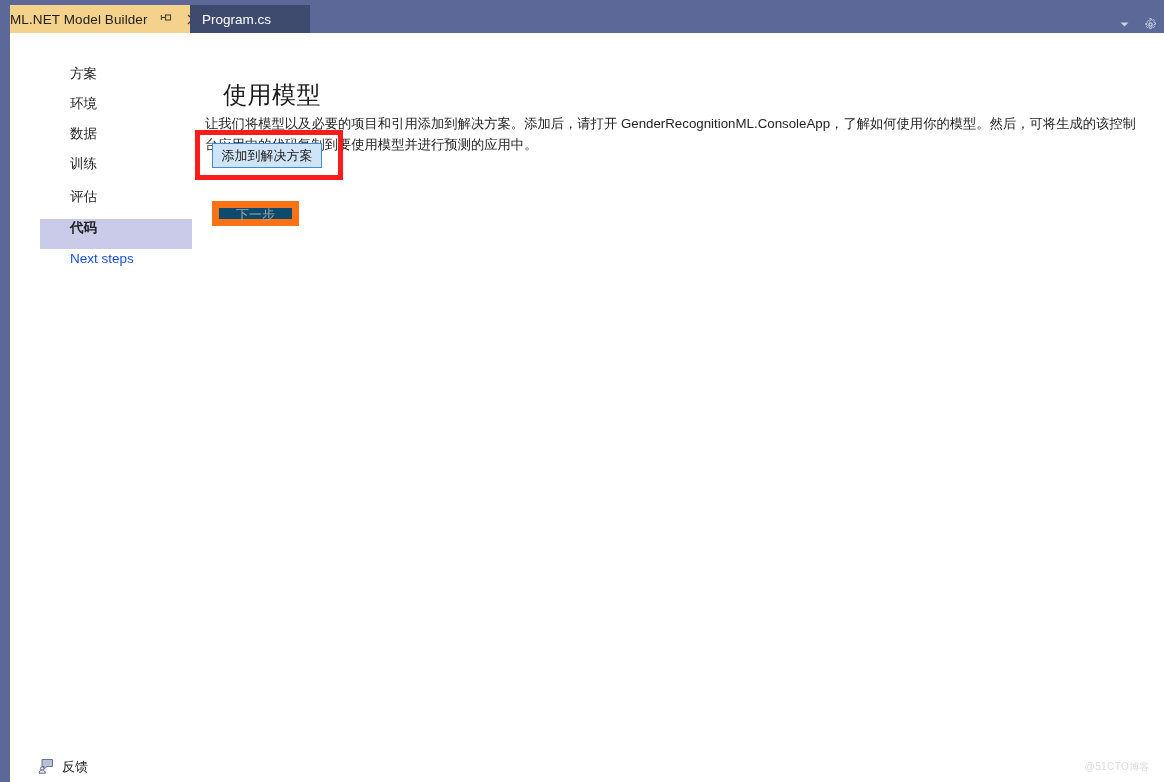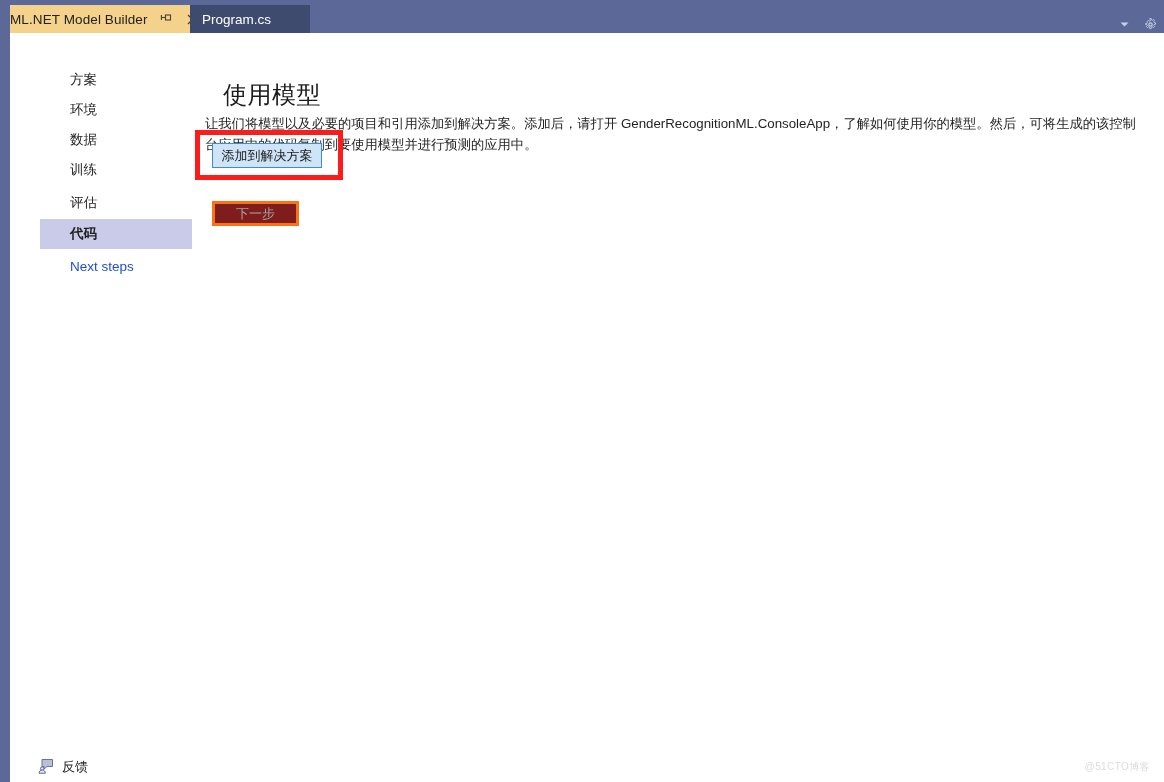--- a/index.html
+++ b/index.html
@@ -115,21 +115,21 @@
     left: 0; top: 0;
     width: 182px;
     height: 749px;
   }
   .nav-item {
     position: absolute;
     left: 30px;
     width: 152px;
     height: 30px;
     display: flex;
-    align-items: center;
+    align-items: flex-start;
     box-sizing: border-box;
     padding-left: 30px;
     font-size: 13.5px;
     color: #1f1f1f;
     cursor: default;
   }
   .nav-item.selected {
     background: #c9cbe8;
     font-weight: bold;
   }
@@ -192,22 +192,22 @@
     cursor: default;
     padding: 0;
   }
   #btn-next-step {
     position: absolute;
     left: 20px;
     top: 168px;
     width: 87px;
     height: 25px;
     box-sizing: border-box;
-    background: #7f1d1d;
-    border: 3px solid #f97316;
+    background: #0c4a6e;
+    border: 7px solid #f97316;
     color: #a6a6a6;
     font-family: inherit;
     font-size: 13px;
     line-height: 1;
     cursor: default;
     padding: 0;
   }
 
   
   #feedback {

